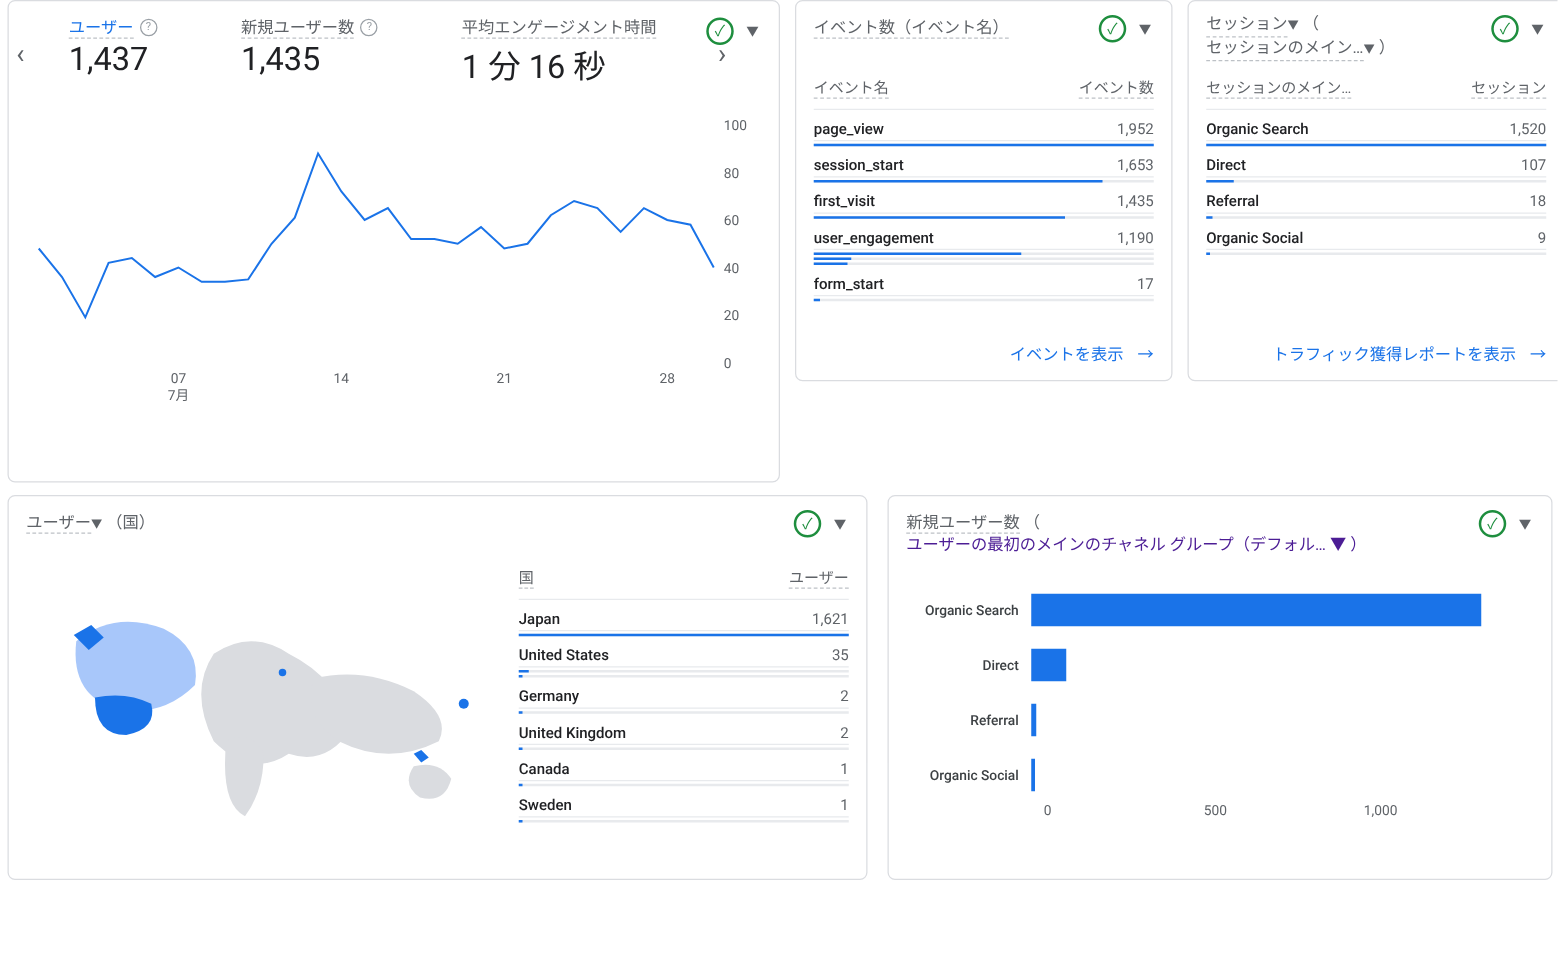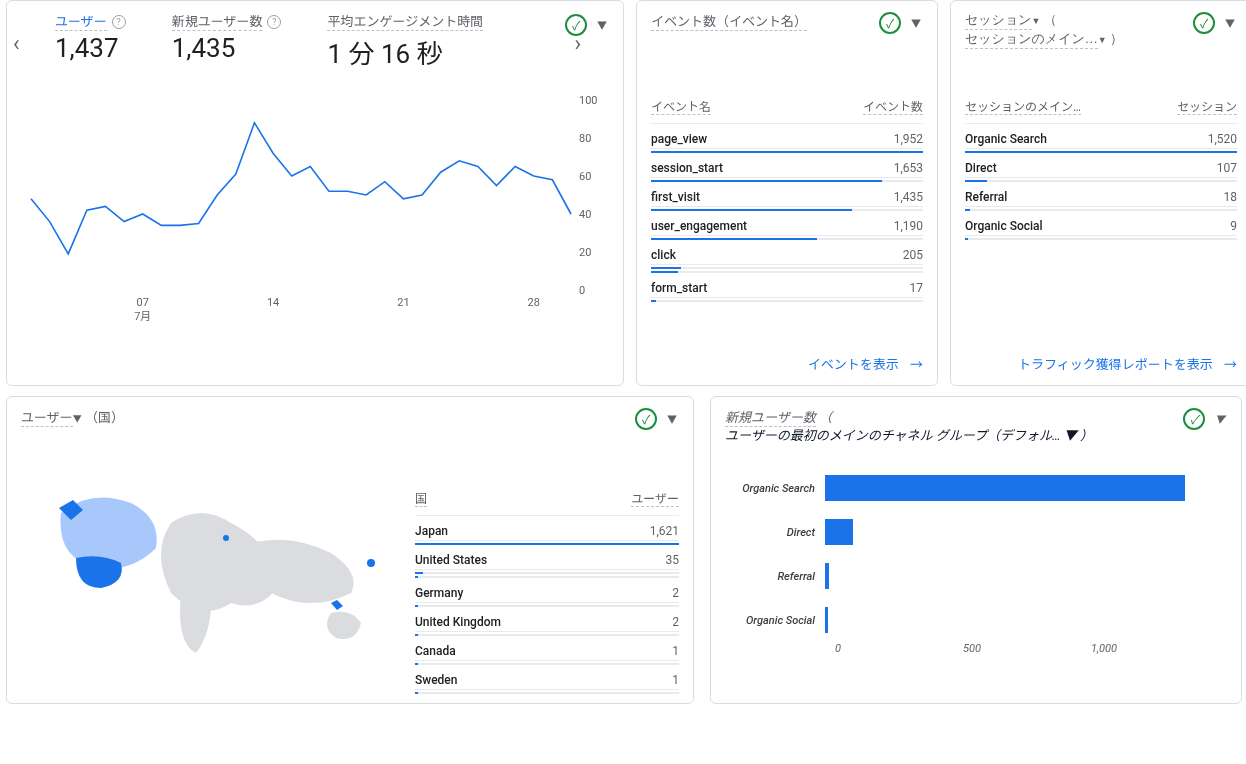--- a/index.html
+++ b/index.html
@@ -1,27 +1,27 @@
 <!DOCTYPE html>
 <html><head>
 <meta charset="utf-8">
 <style>
   * { box-sizing: border-box; margin: 0; padding: 0; }
   body { font-family: Roboto, "Noto Sans JP", Arial, sans-serif; background: #fff; color: #202124; font-size: 12px; width: 1246px; }
   .grid { display: grid; grid-template-columns: 618px 302px 302px; gap: 12px; padding: 0 6px; }
   .card { border: 1px solid #dadce0; border-radius: 6px; background: #fff; padding: 10px 14px 14px; position: relative; overflow: hidden; }
   .card.big   { height: 386px; }
-  .card.mid   { height: 386px; }
+  .card.mid   { height: 305px; }
   .card.geo   { height: 308px; }
-  .card.bar   { height: 308px; font-style: italic; }
+  .card.bar   { height: 308px; }
 
   .row2 { display: grid; grid-template-columns: 688px 532px; gap: 16px; padding: 10px 6px; }
 
   
-  .scorecards { display: flex; gap: 46px; padding: 0 34px 0 34px; position: relative; }
+  .scorecards { display: flex; gap: 67px; padding: 0 34px 0 34px; position: relative; }
   .sc-label { font-size: 13px; color: #5f6368; border-bottom: 1px dashed #bdc1c6; margin-bottom: 2px; display: inline-block; }
   .sc-label.active { color: #1a73e8; }
   .sc-value { font-size: 26px; color: #202124; }
 
   .nav-arrow { position: absolute; top: 30px; font-size: 22px; color: #5f6368; cursor: pointer; user-select:none; }
   .nav-arrow.left  { left: 6px; }
   .nav-arrow.right { right: 42px; }
 
   
   .status { position: absolute; top: 12px; right: 12px; display: flex; align-items: center; gap: 6px; }
@@ -32,21 +32,21 @@
   .help { display:inline-block; width:14px; height:14px; border:1px solid #9aa0a6; border-radius:50%; font-size:9px; line-height:12px; text-align:center; color:#9aa0a6; margin-left:2px; vertical-align: text-top;}
 
   
   svg.linechart { display:block; }
   .axis-label { fill:#5f6368; font-size:11px; }
   .series { fill:none; stroke:#1a73e8; stroke-width:1.6; }
   .x-tick { fill:#5f6368; font-size:11px; text-anchor:middle; }
 
   
   .tbl-head { display:flex; justify-content:space-between; margin-top:6px; padding-bottom:4px; }
-  .tbl-head span { color:#5f6368; border-bottom:1px dashed #bdc1c6; font-size:12px;margin-top:36px; }
+  .tbl-head span { color:#5f6368; border-bottom:1px dashed #bdc1c6; font-size:12px; }
   .hr { height:1px; background:#e8eaed; margin:4px 0 0; }
   .trow { display:flex; justify-content:space-between; align-items:center; padding:8px 0 2px; border-bottom:1px solid #e8eaed; font-size:12px; }
   .trow .name { font-weight:500; }
   .trow .val  { color:#5f6368; }
   .minibar { height:2px; background:#e8eaed; position:relative; margin-top:2px; }
   .minibar .fill { position:absolute; left:0; top:0; height:100%; background:#1a73e8; }
 
   .card-title { font-size:13px; color:#5f6368; }
   .card-title .d { border-bottom:1px dashed #bdc1c6; display:inline-block; }
   .card-title .caret-inline { font-size:9px; color:#5f6368; }
@@ -65,22 +65,22 @@
   .barrow { display:flex; align-items:center; height:44px; }
   .barrow .lbl { width:100px; text-align:right; padding-right:10px; font-size:11px; font-weight:500; color:#3c4043; }
   .barrow .track { flex:1; height:28px; display:flex; align-items:center; }
   .barrow .track .b { height:26px; background:#1a73e8; }
   .bar-xaxis { display:flex; margin-left:110px; color:#5f6368; font-size:11px; }
   .bar-xaxis span { width:128px; }
 
   .geo-left { display:flex; gap:14px; }
   .country-table { flex:1; margin-top:20px; }
 
-  .title-wrap { max-width: 180px; line-height:1.4;font-family:Liberation Serif, serif; }
-  .bar-title2 { font-size:13px; color:#0f172a; margin-top:-2px; }
+  .title-wrap { max-width: 180px; line-height:1.4; }
+  .bar-title2 { font-size:13px; color:#4c1d95; margin-top:-2px; }
 </style>
 </head>
 <body>
 
 <div class="grid">
 
   <div class="card big">
     <span class="nav-arrow left">‹</span>
     <span class="nav-arrow right">›</span>
     <div class="status">
@@ -156,24 +156,20 @@
        <div class="minibar">
           <div class="fill" style="width:74%"></div>
         </div>
         <div class="trow">
          <span class="name">user_engagement</span>
          <span class="val">1,190</span>
        </div>
        <div class="minibar">
           <div class="fill" style="width:61%"></div>
         </div>
-        <div class="trow">
-         <span class="name">click</span>
-         <span class="val">205</span>
-       </div>
        <div class="minibar">
           <div class="fill" style="width:11%"></div>
         </div>
        <div class="minibar">
           <div class="fill" style="width:10%"></div>
         </div>
         <div class="trow">
          <span class="name">form_start</span>
          <span class="val">17</span>
        </div>

